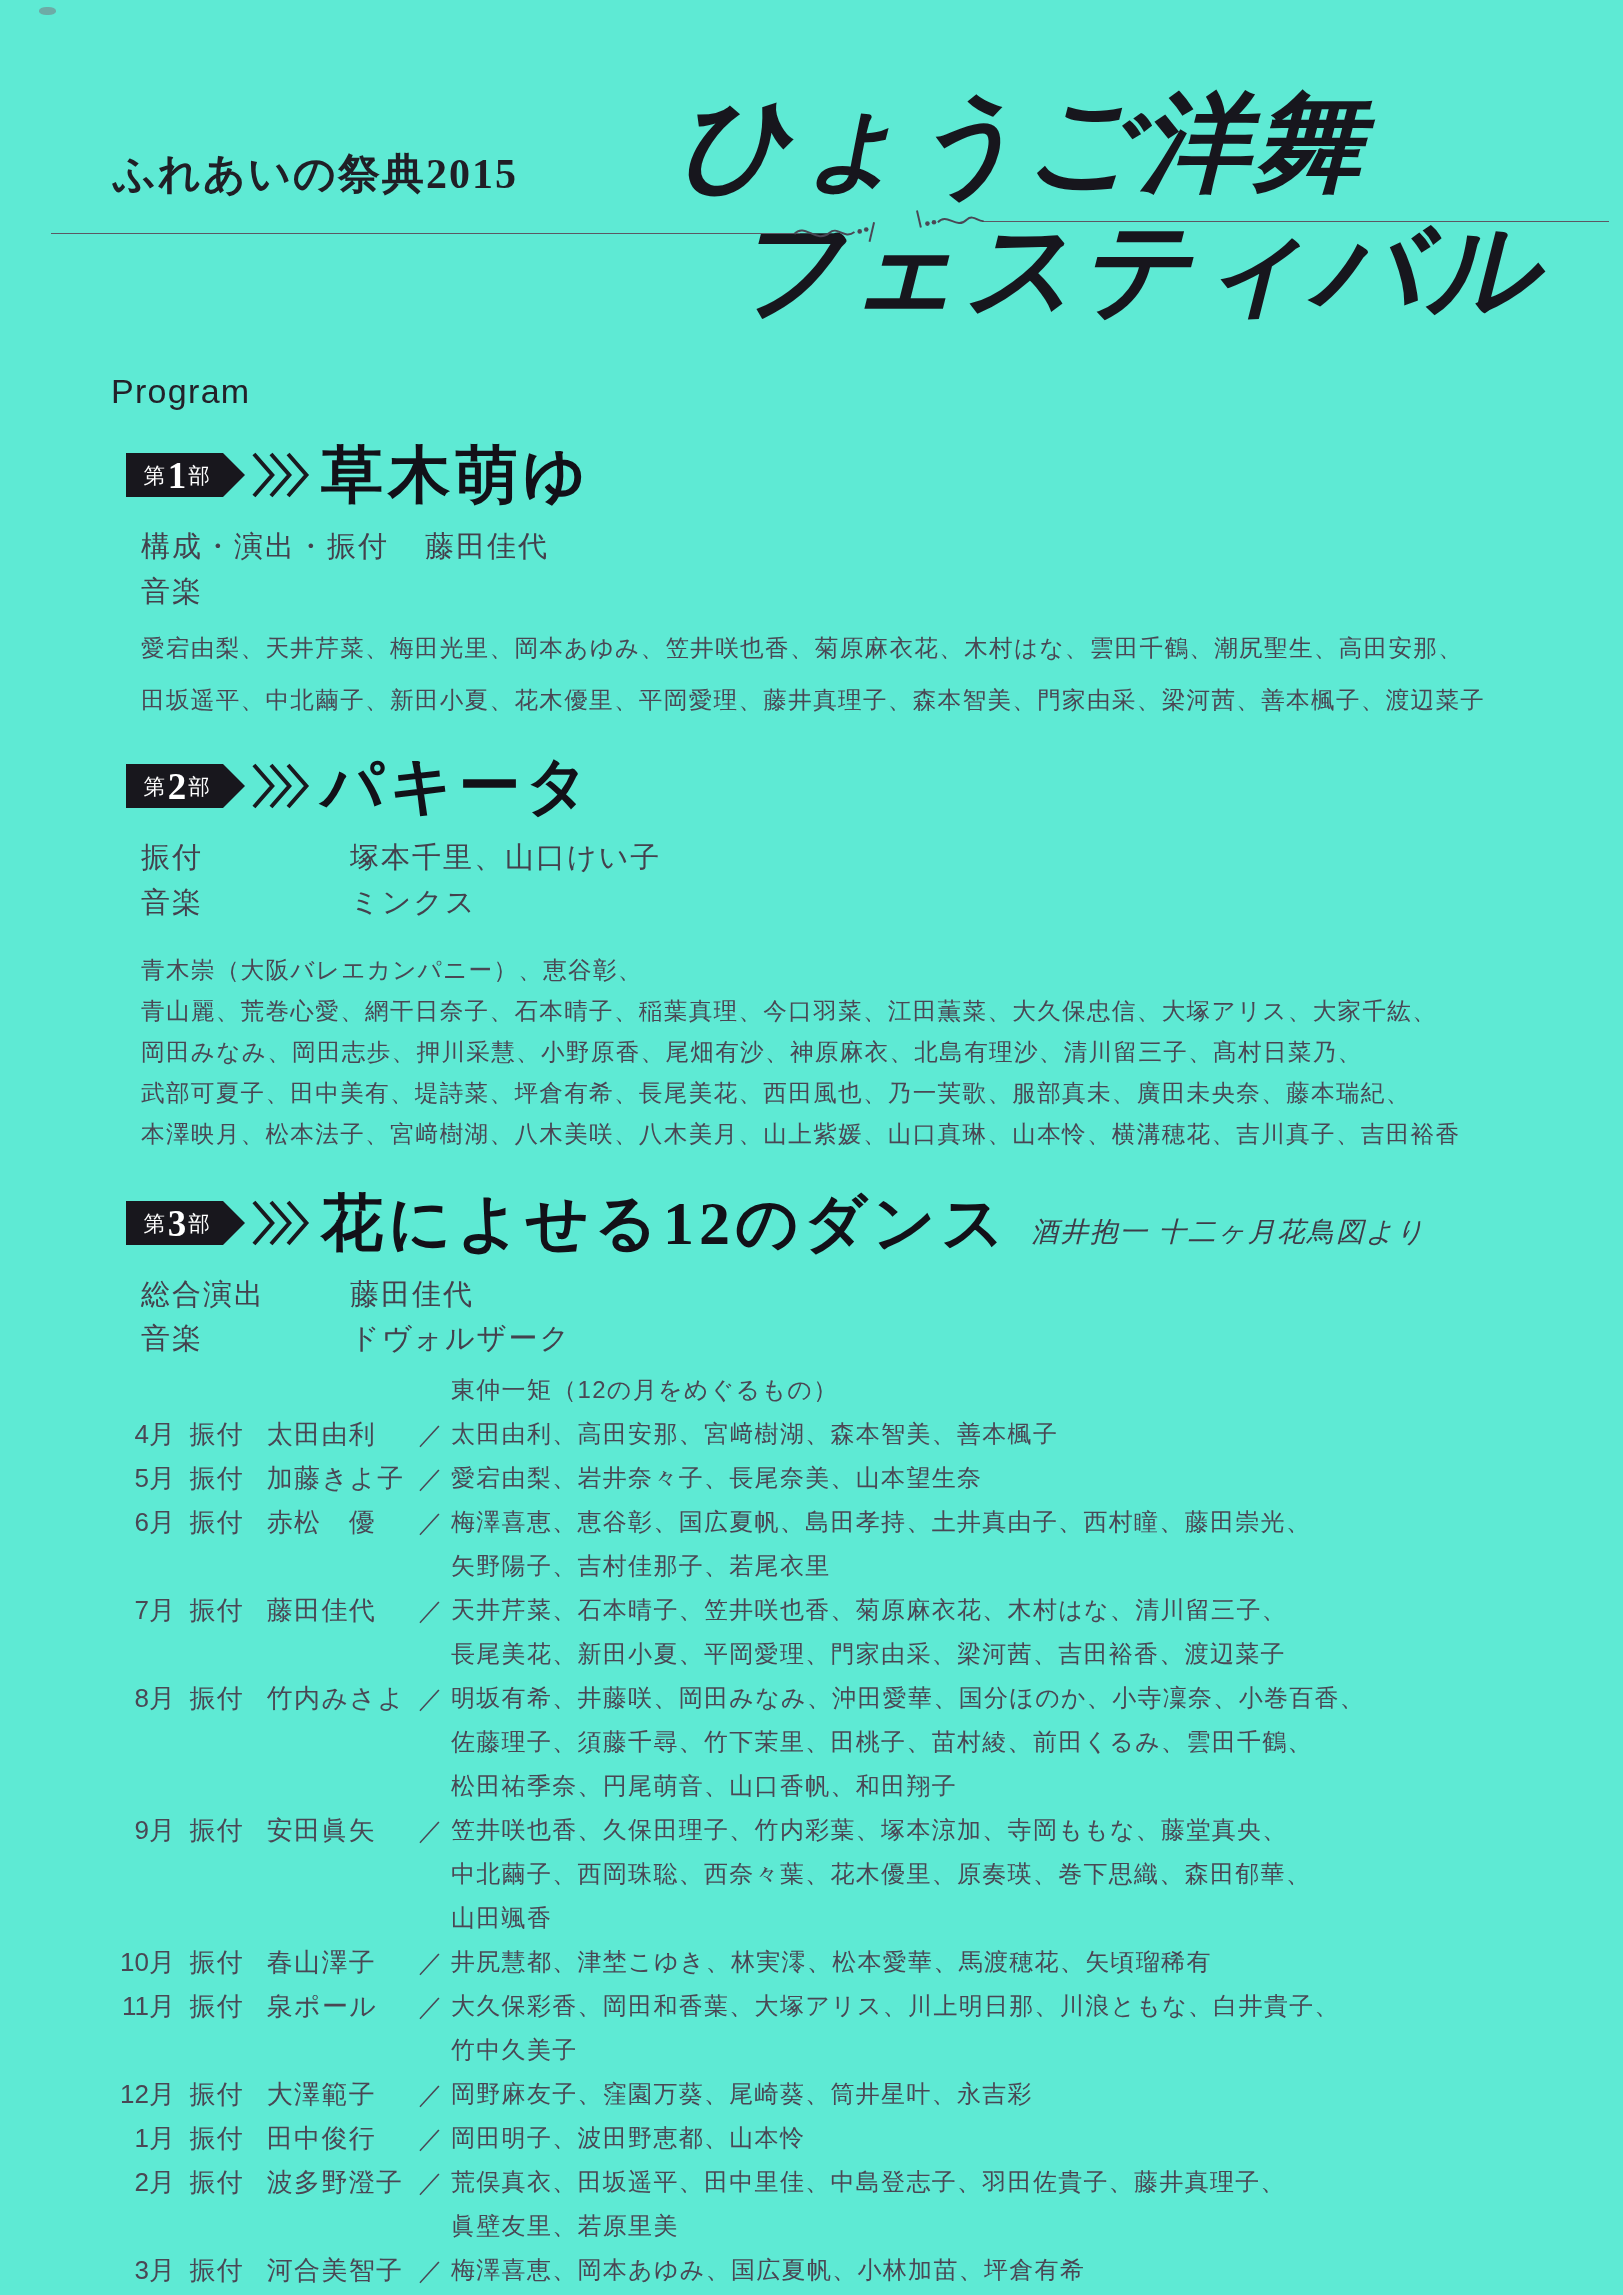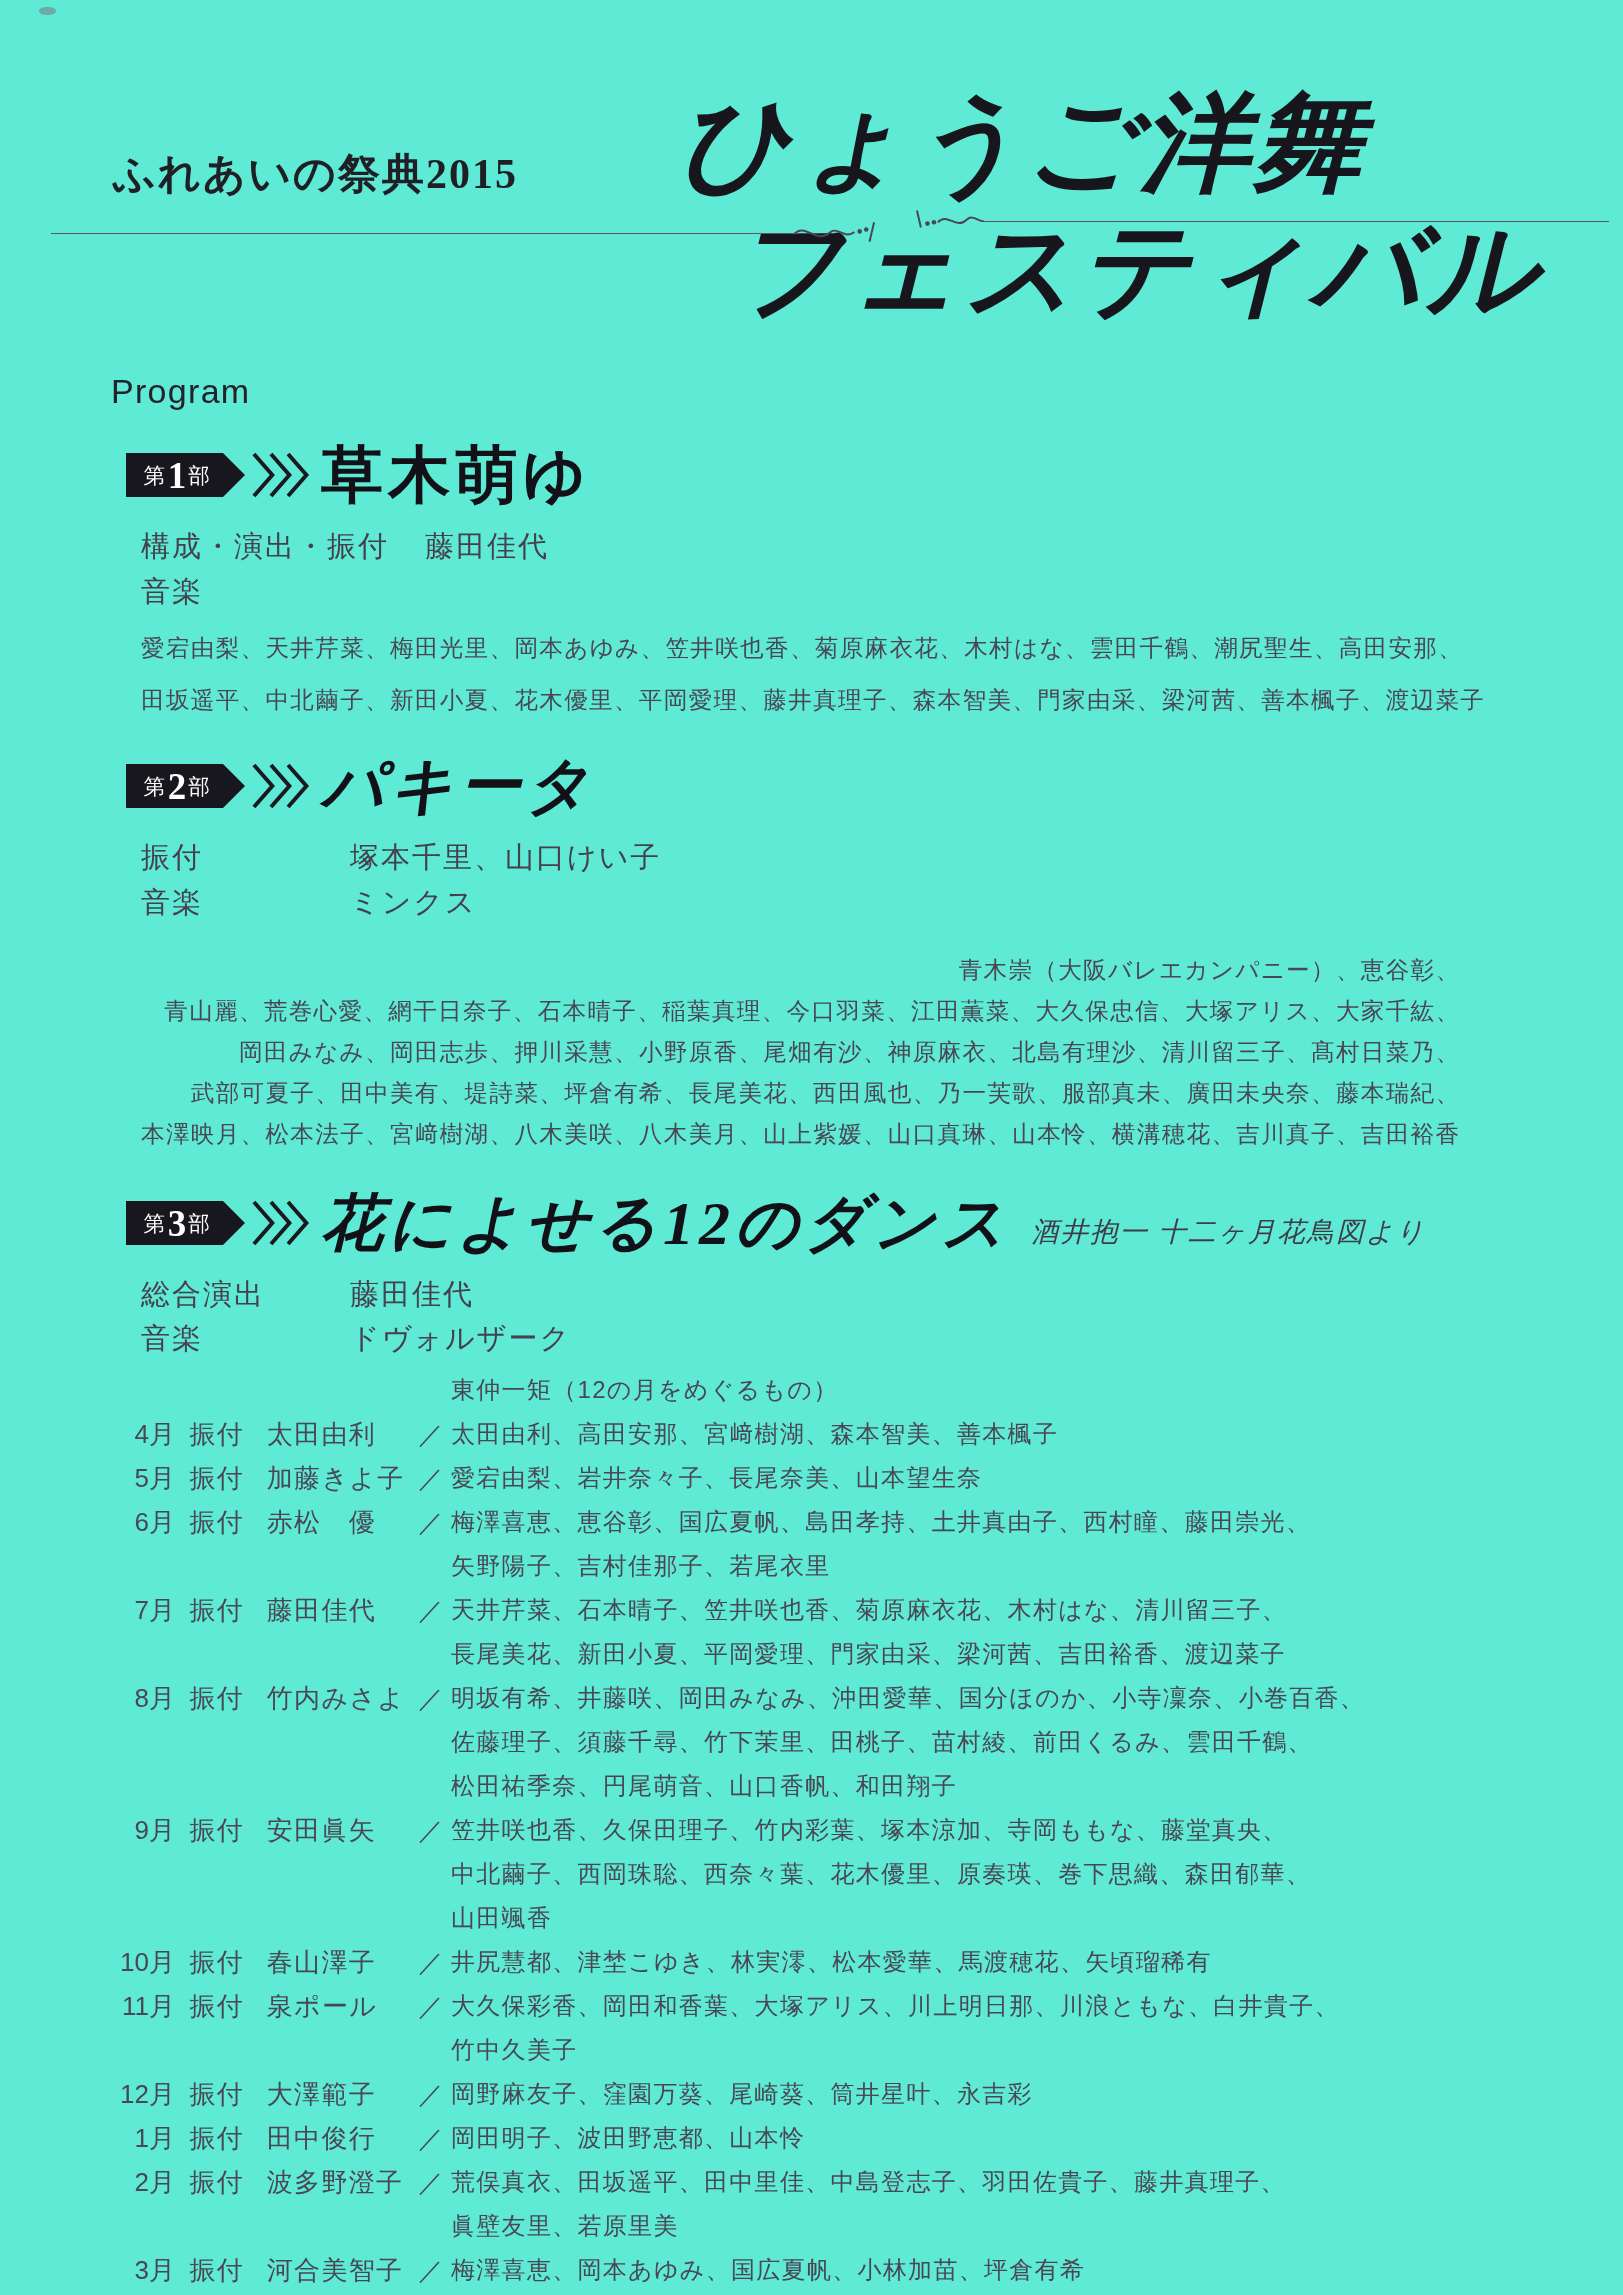--- a/index.html
+++ b/index.html
@@ -46,31 +46,31 @@
     color:#ffffff; padding-right:17px; box-sizing:border-box;
   }
   .badge .b-small{font-size:21.6px; letter-spacing:0.7px;}
   .badge .b-num{font-family:"Liberation Serif","DejaVu Serif",serif; font-size:37px; font-weight:700; margin:0 2px; line-height:1;}
   .chevrons{margin-left:5.2px; flex:0 0 auto;}
   .sec-title{
     margin:0 0 0 7.9px;
     font-family:"Liberation Serif","DejaVu Serif",serif;
     font-size:62px; font-weight:700; color:#121118; letter-spacing:5.2px; line-height:1; white-space:nowrap;
   }
-  .slant{font-style:italic;text-align:right;}
+  .slant{text-align:right;}
   .sec-subtitle{
     align-self:flex-end; margin-left:21px; padding-bottom:3.9px;
     font-size:27.5px; color:#3f3c48; letter-spacing:2px; white-space:nowrap;font-style:italic;
   }
   .credit{position:absolute; left:141px; display:flex; font-size:29px; color:#44414d; letter-spacing:2px; white-space:nowrap;}
   .credit-label{min-width:173px;}
   .credit-value{margin-left:36px;}
   .cast{position:absolute; left:141px; font-size:23.6px; color:#4a4754; letter-spacing:1.3px; white-space:nowrap;}
   .cast-l1 .cast-line{line-height:52px;}
-  .cast-l2 .cast-line{line-height:41px;text-align:right;}
+  .cast-l2 .cast-line{line-height:41px;}
 
   
   .months{position:absolute; left:108px; top:1368px; width:1472px;}
   .m-row{
     display:grid;
     grid-template-columns:67px 80px 157px 39px auto;
     align-items:center; height:44px;
     font-size:24px; color:#4a4754; letter-spacing:1.3px; white-space:nowrap;
   }
   .m-month{text-align:right; font-size:26px; letter-spacing:0;}

